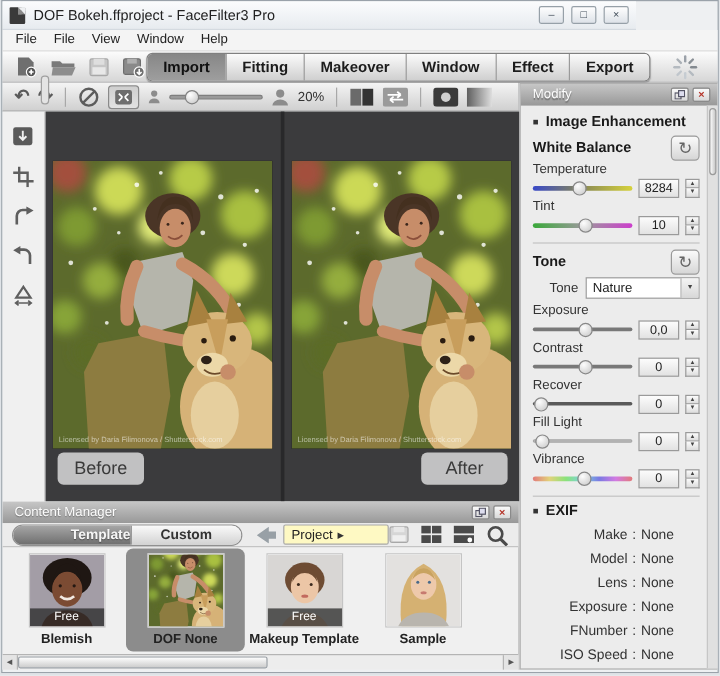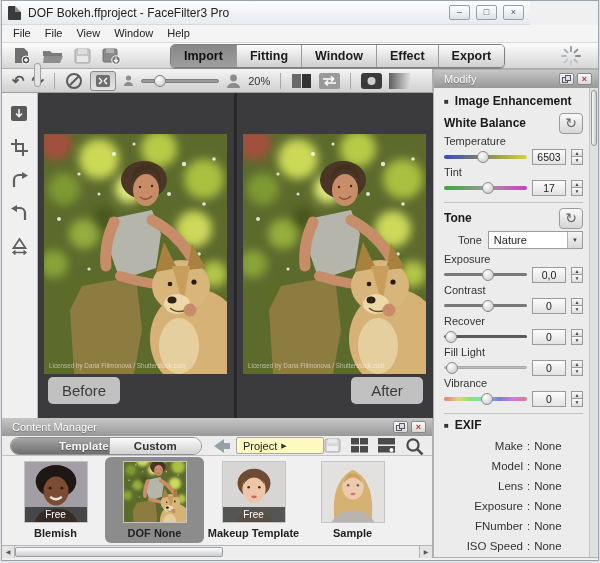--- a/index.html
+++ b/index.html
@@ -20,21 +20,21 @@
   
   .menubar{position:absolute;left:0;top:24px;width:598px;height:18px;background:#f4f4f4;
     border-bottom:1px solid #d8d8d8;display:flex;align-items:center;font-size:11px;color:#222;padding-left:4px;}
   .menu-item{padding:0 7px;line-height:17px;}
 
   
   .toolbar1{position:absolute;left:0;top:42px;width:598px;height:26px;
     background:linear-gradient(#fcfcfc,#d6d6d6);border-bottom:1px solid #aeaeae;
     display:flex;align-items:center;padding:0 10px;}
   .file-icons{display:flex;gap:9px;align-items:center;}
-  .tabgroup{margin-left:48px;display:flex;border:1px solid #808080;border-radius:5px;overflow:hidden;box-shadow:0 1px 1px rgba(0,0,0,.25);}
+  .tabgroup{display:flex;border:1px solid #808080;border-radius:5px;overflow:hidden;box-shadow:0 1px 1px rgba(0,0,0,.25);}
   .tab{padding:0 13px;line-height:22px;font-size:12.5px;font-weight:bold;color:#1c1c1c;
     background:linear-gradient(#fbfbfb,#cfcfcf);border-left:1px solid #9a9a9a;}
   .tab:first-child{border-left:none;}
   .tab.sel{background:linear-gradient(#878787,#9e9e9e);color:#111;}
   .spinner{margin-left:auto;margin-right:8px;}
 
   
   .toolbar2{position:absolute;left:0;top:68px;width:431px;height:24px;
     background:linear-gradient(#f4f4f4,#d0d0d0);border-bottom:1px solid #9e9e9e;border-right:1px solid #b0b0b0;
     display:flex;align-items:center;padding:0 10px;gap:7px;}
@@ -180,20 +180,21 @@
       <svg width="21" height="18">
           <rect x="2" y="2" width="14" height="13" rx="1.5" fill="#8a8a8a" stroke="#6e6e6e"></rect>
           <rect x="5" y="2" width="8" height="4" fill="#b0b0b0"></rect>
           <circle cx="15" cy="13" r="4.2" fill="#707070" stroke="#fff"></circle>
           <path d="M15 10.5 v4 M13 13 l2 2 2-2" stroke="#fff" stroke-width="1.3" fill="none"></path>
         </svg>
     </span>
     <span class="tabgroup">
       <span class="tab sel">Import</span>
       <span class="tab">Fitting</span>
+      <span class="tab">Makeover</span>
       <span class="tab">Window</span>
       <span class="tab">Effect</span>
       <span class="tab">Export</span>
     </span>
     <svg class="spinner" width="22" height="22">
       <g stroke="#9aa0a8" stroke-width="2" stroke-linecap="round">
         <line x1="11" y1="2" x2="11" y2="6"></line>
           <line x1="11" y1="16" x2="11" y2="20" stroke="#c6ccd2"></line>
         <line x1="2" y1="11" x2="6" y2="11" stroke="#b4bac0"></line>
           <line x1="16" y1="11" x2="20" y2="11" stroke="#848a90"></line>
@@ -438,32 +439,32 @@
       </div>
       <div class="wb-row">
         <span class="wb-title">White Balance</span>
         <span class="reset-btn">↻</span>
       </div>
       <div class="ctl-label">Temperature</div>
       <div class="slider-row">
         <span class="track t-temp">
             <span class="knob" style="left:40%"></span>
           </span>
-        <span class="valbox">6503</span>
+        <span class="valbox">8284</span>
         <span class="spin">
             <span>▲</span>
             <span>▼</span>
           </span>
       </div>
       <div class="ctl-label">Tint</div>
       <div class="slider-row">
         <span class="track t-tint">
             <span class="knob" style="left:46%"></span>
           </span>
-        <span class="valbox">17</span>
+        <span class="valbox">10</span>
         <span class="spin">
             <span>▲</span>
             <span>▼</span>
           </span>
       </div>
       <div class="hrule"></div>
       <div class="wb-row">
         <span class="wb-title">Tone</span>
         <span class="reset-btn">↻</span>
       </div>

